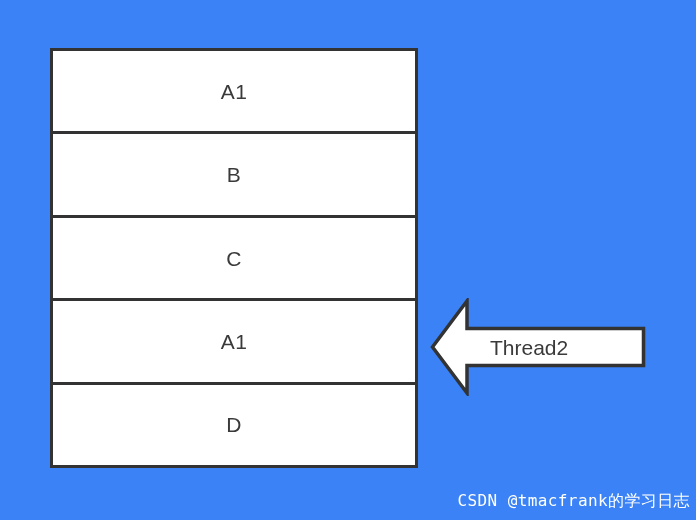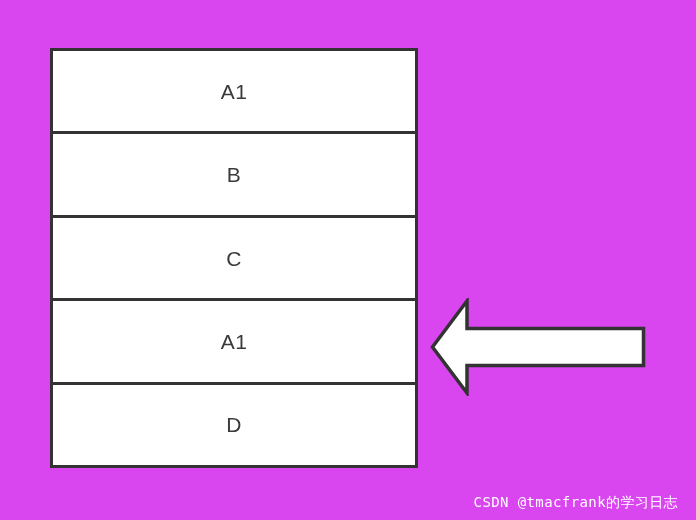--- a/index.html
+++ b/index.html
@@ -14,21 +14,21 @@
     overflow: hidden;
     font-family: "Liberation Sans", sans-serif;
   }
 
   #canvas {
     position: absolute;
     left: 0;
     top: 0;
     width: 696px;
     height: 520px;
-    background: #d946ef;
+    background: #3b82f6;
   }
 
   
   #slot-stack {
     position: absolute;
     left: 50px;
     top: 48px;
     width: 368px;
     height: 420px;
     box-sizing: border-box;
@@ -84,24 +84,24 @@
     white-space: nowrap;
     pointer-events: none;
   }
 
   #arrow-thread1 { left: 430px; top: 48px; }
   #arrow-thread2 { left: 430px; top: 298px; }
 
   
   #watermark {
     position: absolute;
-    right: 18px;
+    right: 6px;
     bottom: 8px;
     color: #ffffff;
-    font-size: 14px;
+    font-size: 16px;
     letter-spacing: 0.4px;
     font-family: "DejaVu Sans Mono", "Liberation Mono", monospace;
     white-space: nowrap;
   }
 </style>
 </head>
 <body>
 
 <div id="canvas">
 
@@ -121,17 +121,18 @@
     <div class="slot">
       <span class="slot-label">D</span>
     </div>
   </div>
 
 
   <div class="arrow" id="arrow-thread2">
     <svg width="216" height="98" viewBox="0 0 216 98" xmlns="http://www.w3.org/2000/svg">
       <path d="M 2.5 49 L 37 3 L 37 30.5 L 213.5 30.5 L 213.5 67.5 L 37 67.5 L 37 95 Z" fill="#ffffff" stroke="#333333" stroke-width="3.5" stroke-linejoin="miter"></path>
     </svg>
+    <span class="arrow-label">Thread2</span>
   </div>
 
   <div id="watermark">CSDN @tmacfrank的学习日志</div>
 
 </div>
 
 </body></html>

